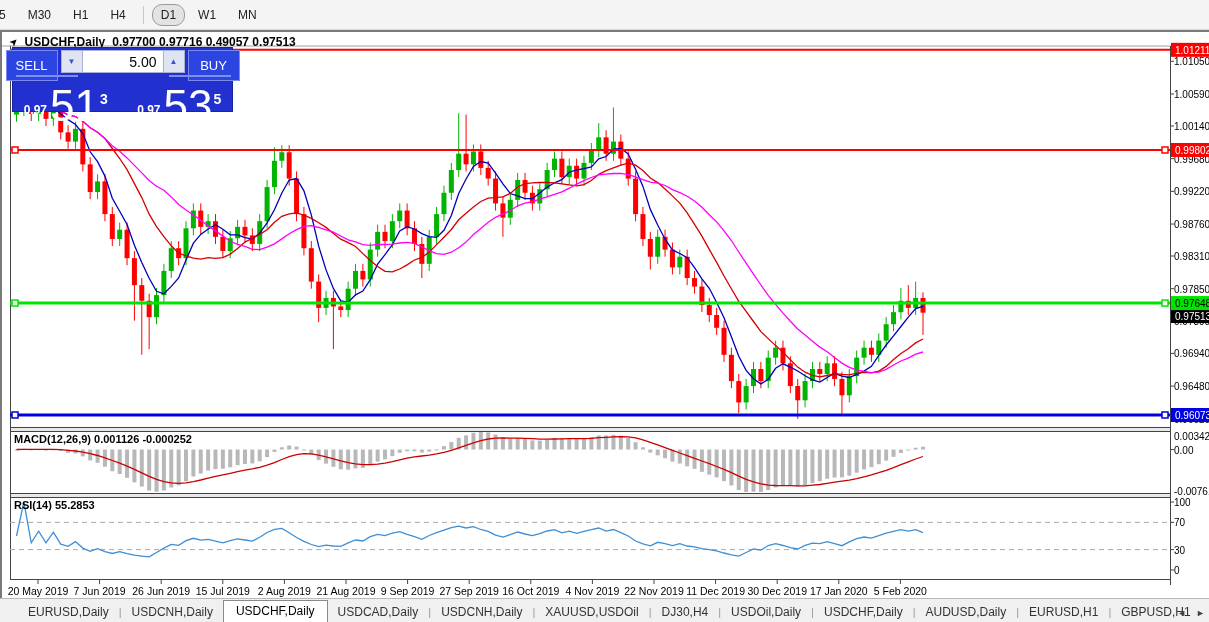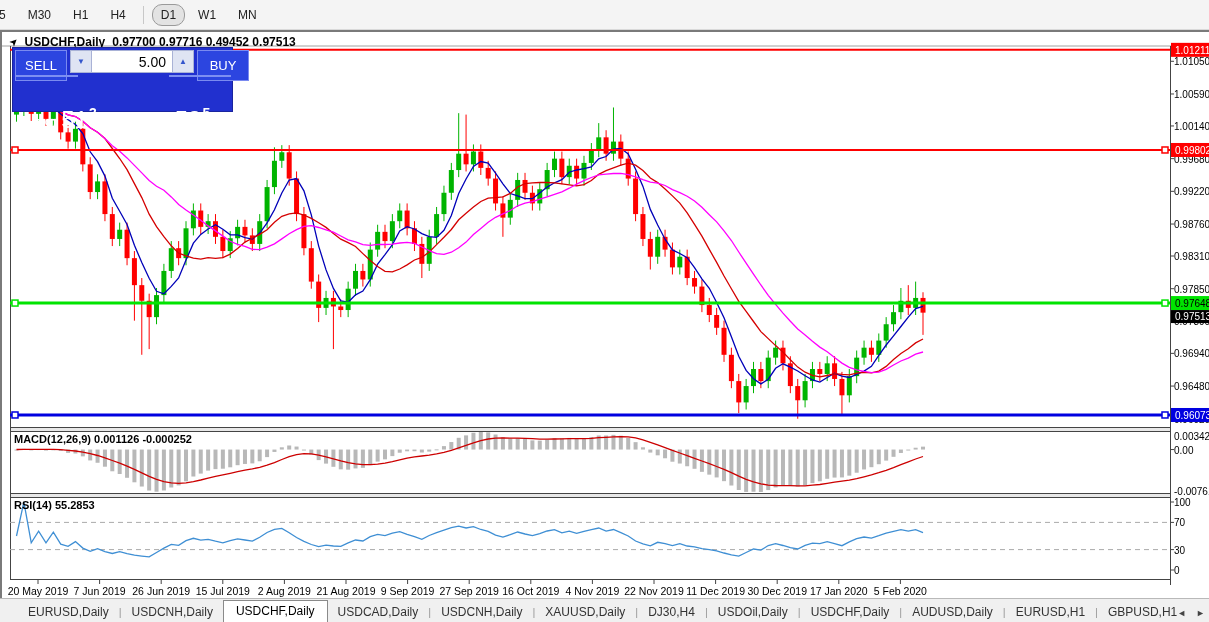--- a/index.html
+++ b/index.html
@@ -21,36 +21,36 @@
   #chart-svg{position:absolute;left:0;top:0;}
 
   .title-row{position:absolute;left:8px;top:33px;font-size:12px;font-weight:bold;color:#000;
              display:flex;align-items:center;gap:7px;background:transparent;}
   .title-icon{display:inline-block;font-size:9px;color:#000;transform:rotate(-45deg);}
   .title-ohlc{font-weight:bold;color:#000;}
 
   
   .order-panel{position:absolute;left:10px;top:45px;width:221px;height:65px;background:#2130cf;
                border:1px solid #1a249e;box-sizing:border-box;padding:2px;}
-  .op-row1{display:flex;height:31px;gap:3px;}
+  .op-row1{display:flex;height:31px;gap:3px;justify-content:center;}
   .op-btn{flex:0 0 52px;background:#2c45e0;border:1px solid #7a8af0;color:#fff;font-size:13px;
           font-family:"Liberation Sans",sans-serif;padding:0;line-height:21px;cursor:pointer;}
   .lot-spinner{display:flex;flex:1;height:23px;}
   .spin-btn{width:22px;background:#dfe4f3;border:1px solid #a9b2d6;color:#3355cc;font-size:8px;
             padding:0;cursor:pointer;}
   .lot-input{width:62px;flex:1;border:1px solid #a9b2d6;border-left:none;border-right:none;
              font-size:14px;text-align:right;padding:0 6px 0 12px;color:#000;outline:none;
              font-family:"Liberation Sans",sans-serif;}
   .op-underline{position:absolute;height:2px;background:#7d8ff2;top:27px;}
   .op-underline.left{left:3px;width:62px;}
   .op-underline.right{left:156px;width:62px;}
-  .op-row2{display:flex;margin-top:21px;gap:12px;}
+  .op-row2{display:flex;margin-top:7px;gap:12px;}
   .op-price{flex:1;display:flex;align-items:flex-end;justify-content:center;color:#fff;height:33px;}
   .op-frac{font-size:12px;font-weight:bold;margin-bottom:4px;}
-  .op-big{font-size:24px;line-height:30px;font-weight:400;margin-left:3px;}
+  .op-big{font-size:44px;line-height:30px;font-weight:400;margin-left:3px;}
   .op-sup{font-size:14px;font-weight:bold;margin-bottom:14px;margin-left:1px;}
 
   
   .tab-bar{position:absolute;left:0;top:598px;width:1209px;height:24px;background:#f0f0f0;
            border-top:1px solid #b9b9b9;display:flex;align-items:flex-end;overflow:hidden;}
   .tab-item{font-size:12px;color:#333;padding:3px 10px 4px 10px;white-space:nowrap;cursor:pointer;}
   .tab-item.active{background:#ffffff;border:1px solid #8a8a8a;border-bottom:none;color:#000;
                    padding:3px 12px 5px 12px;margin-bottom:0;}
   .tab-sep{color:#9a9a9a;font-size:11px;padding-bottom:5px;}
   .tab-scroll{position:absolute;right:4px;bottom:5px;display:flex;gap:10px;}
@@ -550,21 +550,21 @@
         <text x="775.2" y="563" font-size="10.5" fill="#000" font-family="&quot;Liberation Sans&quot;,sans-serif" text-anchor="middle" font-weight="normal">30 Dec 2019</text>
         <line x1="836.8000000000001" y1="548" x2="836.8000000000001" y2="552" stroke="#444"></line>
         <text x="836.8000000000001" y="563" font-size="10.5" fill="#000" font-family="&quot;Liberation Sans&quot;,sans-serif" text-anchor="middle" font-weight="normal">17 Jan 2020</text>
         <line x1="898.4" y1="548" x2="898.4" y2="552" stroke="#444"></line>
         <text x="898.4" y="563" font-size="10.5" fill="#000" font-family="&quot;Liberation Sans&quot;,sans-serif" text-anchor="middle" font-weight="normal">5 Feb 2020</text>
       </svg>
 
     <div class="title-row" style="top:3px;">
       <span class="title-icon">➤</span>
       <span>USDCHF,Daily</span>
-      <span class="title-ohlc">0.97700 0.97716 0.49452 0.97513</span>
+      <span class="title-ohlc">0.97700 0.97716 0.49057 0.97513</span>
     </div>
 
     <div class="order-panel" style="top:15px;">
       <div class="op-row1">
         <button class="op-btn">SELL</button>
         <div class="lot-spinner">
           <button class="spin-btn">▼</button>
           <input class="lot-input" value="5.00" style="">
           <button class="spin-btn">▲</button>
         </div>
@@ -591,21 +591,21 @@
     <div style="width:18px;"></div>
     <div id="tabs-host" style="display:flex;align-items:flex-end;">
         <div class="tab-item">EURUSD,Daily</div>
         <span class="tab-sep">|</span>
         <div class="tab-item">USDCNH,Daily</div>
         <div class="tab-item active">USDCHF,Daily</div>
         <div class="tab-item">USDCAD,Daily</div>
         <span class="tab-sep">|</span>
         <div class="tab-item">USDCNH,Daily</div>
         <span class="tab-sep">|</span>
-        <div class="tab-item">XAUUSD,Daily</div>
+        <div class="tab-item">XAUUSD,USDOil</div>
         <span class="tab-sep">|</span>
         <div class="tab-item">DJ30,H4</div>
         <span class="tab-sep">|</span>
         <div class="tab-item">USDOil,Daily</div>
         <span class="tab-sep">|</span>
         <div class="tab-item">USDCHF,Daily</div>
         <span class="tab-sep">|</span>
         <div class="tab-item">AUDUSD,Daily</div>
         <span class="tab-sep">|</span>
         <div class="tab-item">EURUSD,H1</div>

